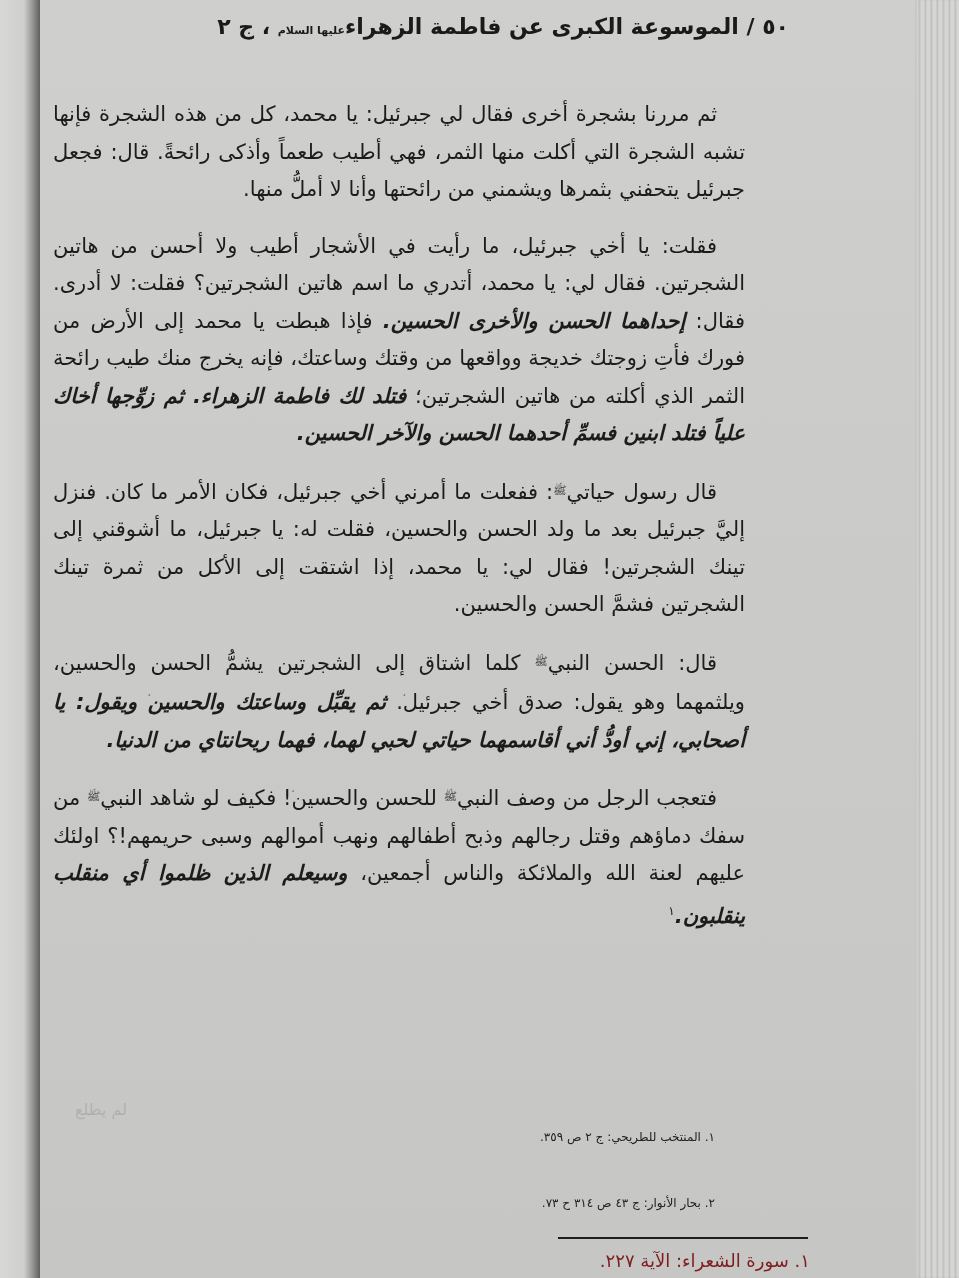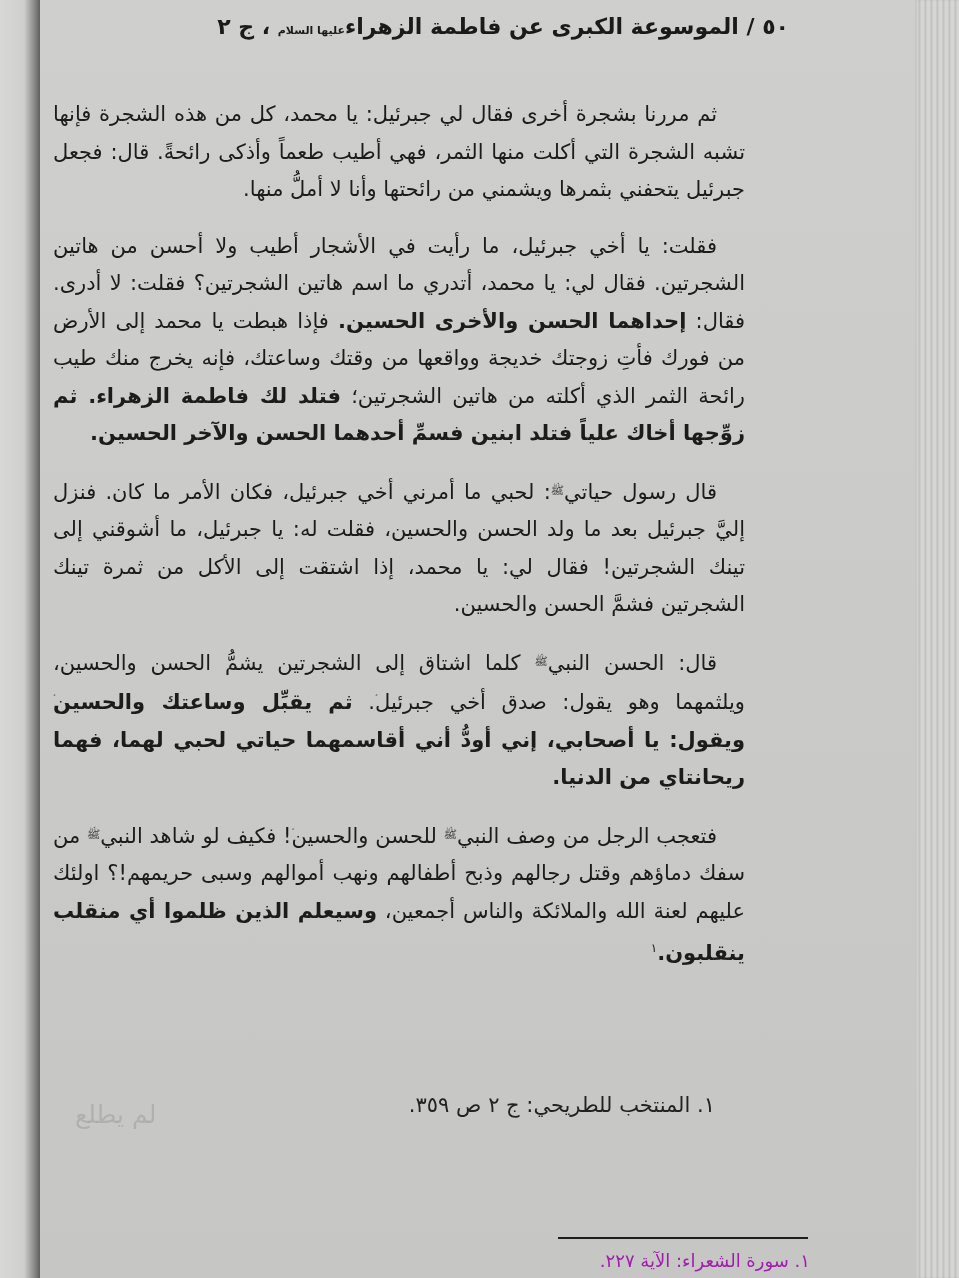--- a/index.html
+++ b/index.html
@@ -27,38 +27,38 @@
     white-space: nowrap;
     text-align: center;
   }
   .header .note { font-size: 11px; font-weight: bold; }
   .body-text {
     position: absolute; top: 96px; left: 45px; width: 700px;
     direction: rtl; text-align: justify; color: #1c1c1c;
     font-size: 21px; line-height: 37.5px;
   }
   .para { margin: 0 0 19px 8px; text-indent: 28px; }
-  .bold { font-weight: bold; }
+  .bold { font-weight: bold; font-style: italic; }
   .honor { font-size: 11px; vertical-align: 5px; }
   .fnref { font-size: 12px; vertical-align: 8px; }
   .sources {
     position: absolute; top: 1088px; left: 380px; width: 335px;
     direction: rtl; color: #222;
   }
   .sources-title { font-size: 24px; font-weight: bold; line-height: 34px; }
-  .source-item { font-size: 21px; line-height: 34px; }
+  .source-item { font-size: 12px; line-height: 34px; margin-top: 32px; }
   .footnote-rule {
     position: absolute; top: 1237px; left: 558px; width: 250px; height: 2px;
     background: #1e1e1e;
   }
   .footnote {
     position: absolute; top: 1250px; left: 500px; width: 310px;
-    direction: rtl; font-size: 18px; color: #a21caf;
+    direction: rtl; font-size: 18px; color: #7f1d1d;
   }
-  .bleed { position: absolute; color: rgba(70,70,70,0.18); font-size: 25px; direction: rtl; }
+  .bleed { position: absolute; color: rgba(70,70,70,0.18); font-size: 16px; direction: rtl; }
 </style>
 </head>
 <body>
 
 <div class="left-edge"></div>
 <div class="page"></div>
 <div class="right-edges"></div>
 
 <div class="bleed" style="top:1100px;left:75px;">لم يطلع</div>
 
@@ -70,28 +70,29 @@
 </div>
 
 <div class="body-text" id="body-text">
   <p class="para">
     <span>ثم مررنا بشجرة أخرى فقال لي جبرئيل: يا محمد، كل من هذه الشجرة فإنها تشبه الشجرة التي أكلت منها الثمر، فهي أطيب طعماً وأذكى رائحةً. قال: فجعل جبرئيل يتحفني بثمرها ويشمني من رائحتها وأنا لا أملُّ منها.</span>
   </p>
   <p class="para">
     <span>فقلت: يا أخي جبرئيل، ما رأيت في الأشجار أطيب ولا أحسن من هاتين الشجرتين. فقال لي: يا محمد، أتدري ما اسم هاتين الشجرتين؟ فقلت: لا أدرى. فقال: </span><span class="bold">إحداهما الحسن والأخرى الحسين.</span><span> فإذا هبطت يا محمد إلى الأرض من فورك فأتِ زوجتك خديجة وواقعها من وقتك وساعتك، فإنه يخرج منك طيب رائحة الثمر الذي أكلته من هاتين الشجرتين؛ </span><span class="bold">فتلد لك فاطمة الزهراء. ثم زوِّجها أخاك علياً فتلد ابنين فسمِّ أحدهما الحسن والآخر الحسين.</span>
   </p>
   <p class="para">
-    <span>قال رسول حياتي</span><span class="honor">ﷺ</span><span>: لحبي ما أمرني أخي جبرئيل، فكان الأمر ما كان. فنزل إليَّ جبرئيل بعد ما ولد الحسن والحسين، فقلت له: يا جبرئيل، ما أشوقني إلى تينك الشجرتين! فقال لي: يا محمد، إذا اشتقت إلى الأكل من ثمرة تينك الشجرتين فشمَّ الحسن والحسين.</span>
+    <span>قال رسول حياتي</span><span class="honor">ﷺ</span><span>: ففعلت ما أمرني أخي جبرئيل، فكان الأمر ما كان. فنزل إليَّ جبرئيل بعد ما ولد الحسن والحسين، فقلت له: يا جبرئيل، ما أشوقني إلى تينك الشجرتين! فقال لي: يا محمد، إذا اشتقت إلى الأكل من ثمرة تينك الشجرتين فشمَّ الحسن والحسين.</span>
   </p>
   <p class="para">
     <span>قال: الحسن النبي</span><span class="honor">ﷺ</span><span> كلما اشتاق إلى الشجرتين يشمُّ الحسن والحسين، ويلثمهما وهو يقول: صدق أخي جبرئيل</span><span class="honor">ؑ</span><span>. </span><span class="bold">ثم يقبِّل وساعتك والحسين</span><span class="honor">ؑ</span><span class="bold"> ويقول: يا أصحابي، إني أودُّ أني أقاسمهما حياتي لحبي لهما، فهما ريحانتاي من الدنيا.</span>
   </p>
   <p class="para">
     <span>فتعجب الرجل من وصف النبي</span><span class="honor">ﷺ</span><span> للحسن والحسين</span><span class="honor">ؑ</span><span>! فكيف لو شاهد النبي</span><span class="honor">ﷺ</span><span> من سفك دماؤهم وقتل رجالهم وذبح أطفالهم ونهب أموالهم وسبى حريمهم!؟ اولئك عليهم لعنة الله والملائكة والناس أجمعين، </span><span class="bold">وسيعلم الذين ظلموا أي منقلب ينقلبون.</span><span class="fnref">١</span>
   </p>
 </div>
 
 <div class="sources">
   <div class="source-item">١. المنتخب للطريحي: ج ٢ ص ٣٥٩.</div>
+  <div class="source-item">٢. بحار الأنوار: ج ٤٣ ص ٣١٤ ح ٧٣.</div>
 </div>
 
 <div class="footnote-rule"></div>
 <div class="footnote">١. سورة الشعراء: الآية ٢٢٧.</div>
 
 </body></html>

